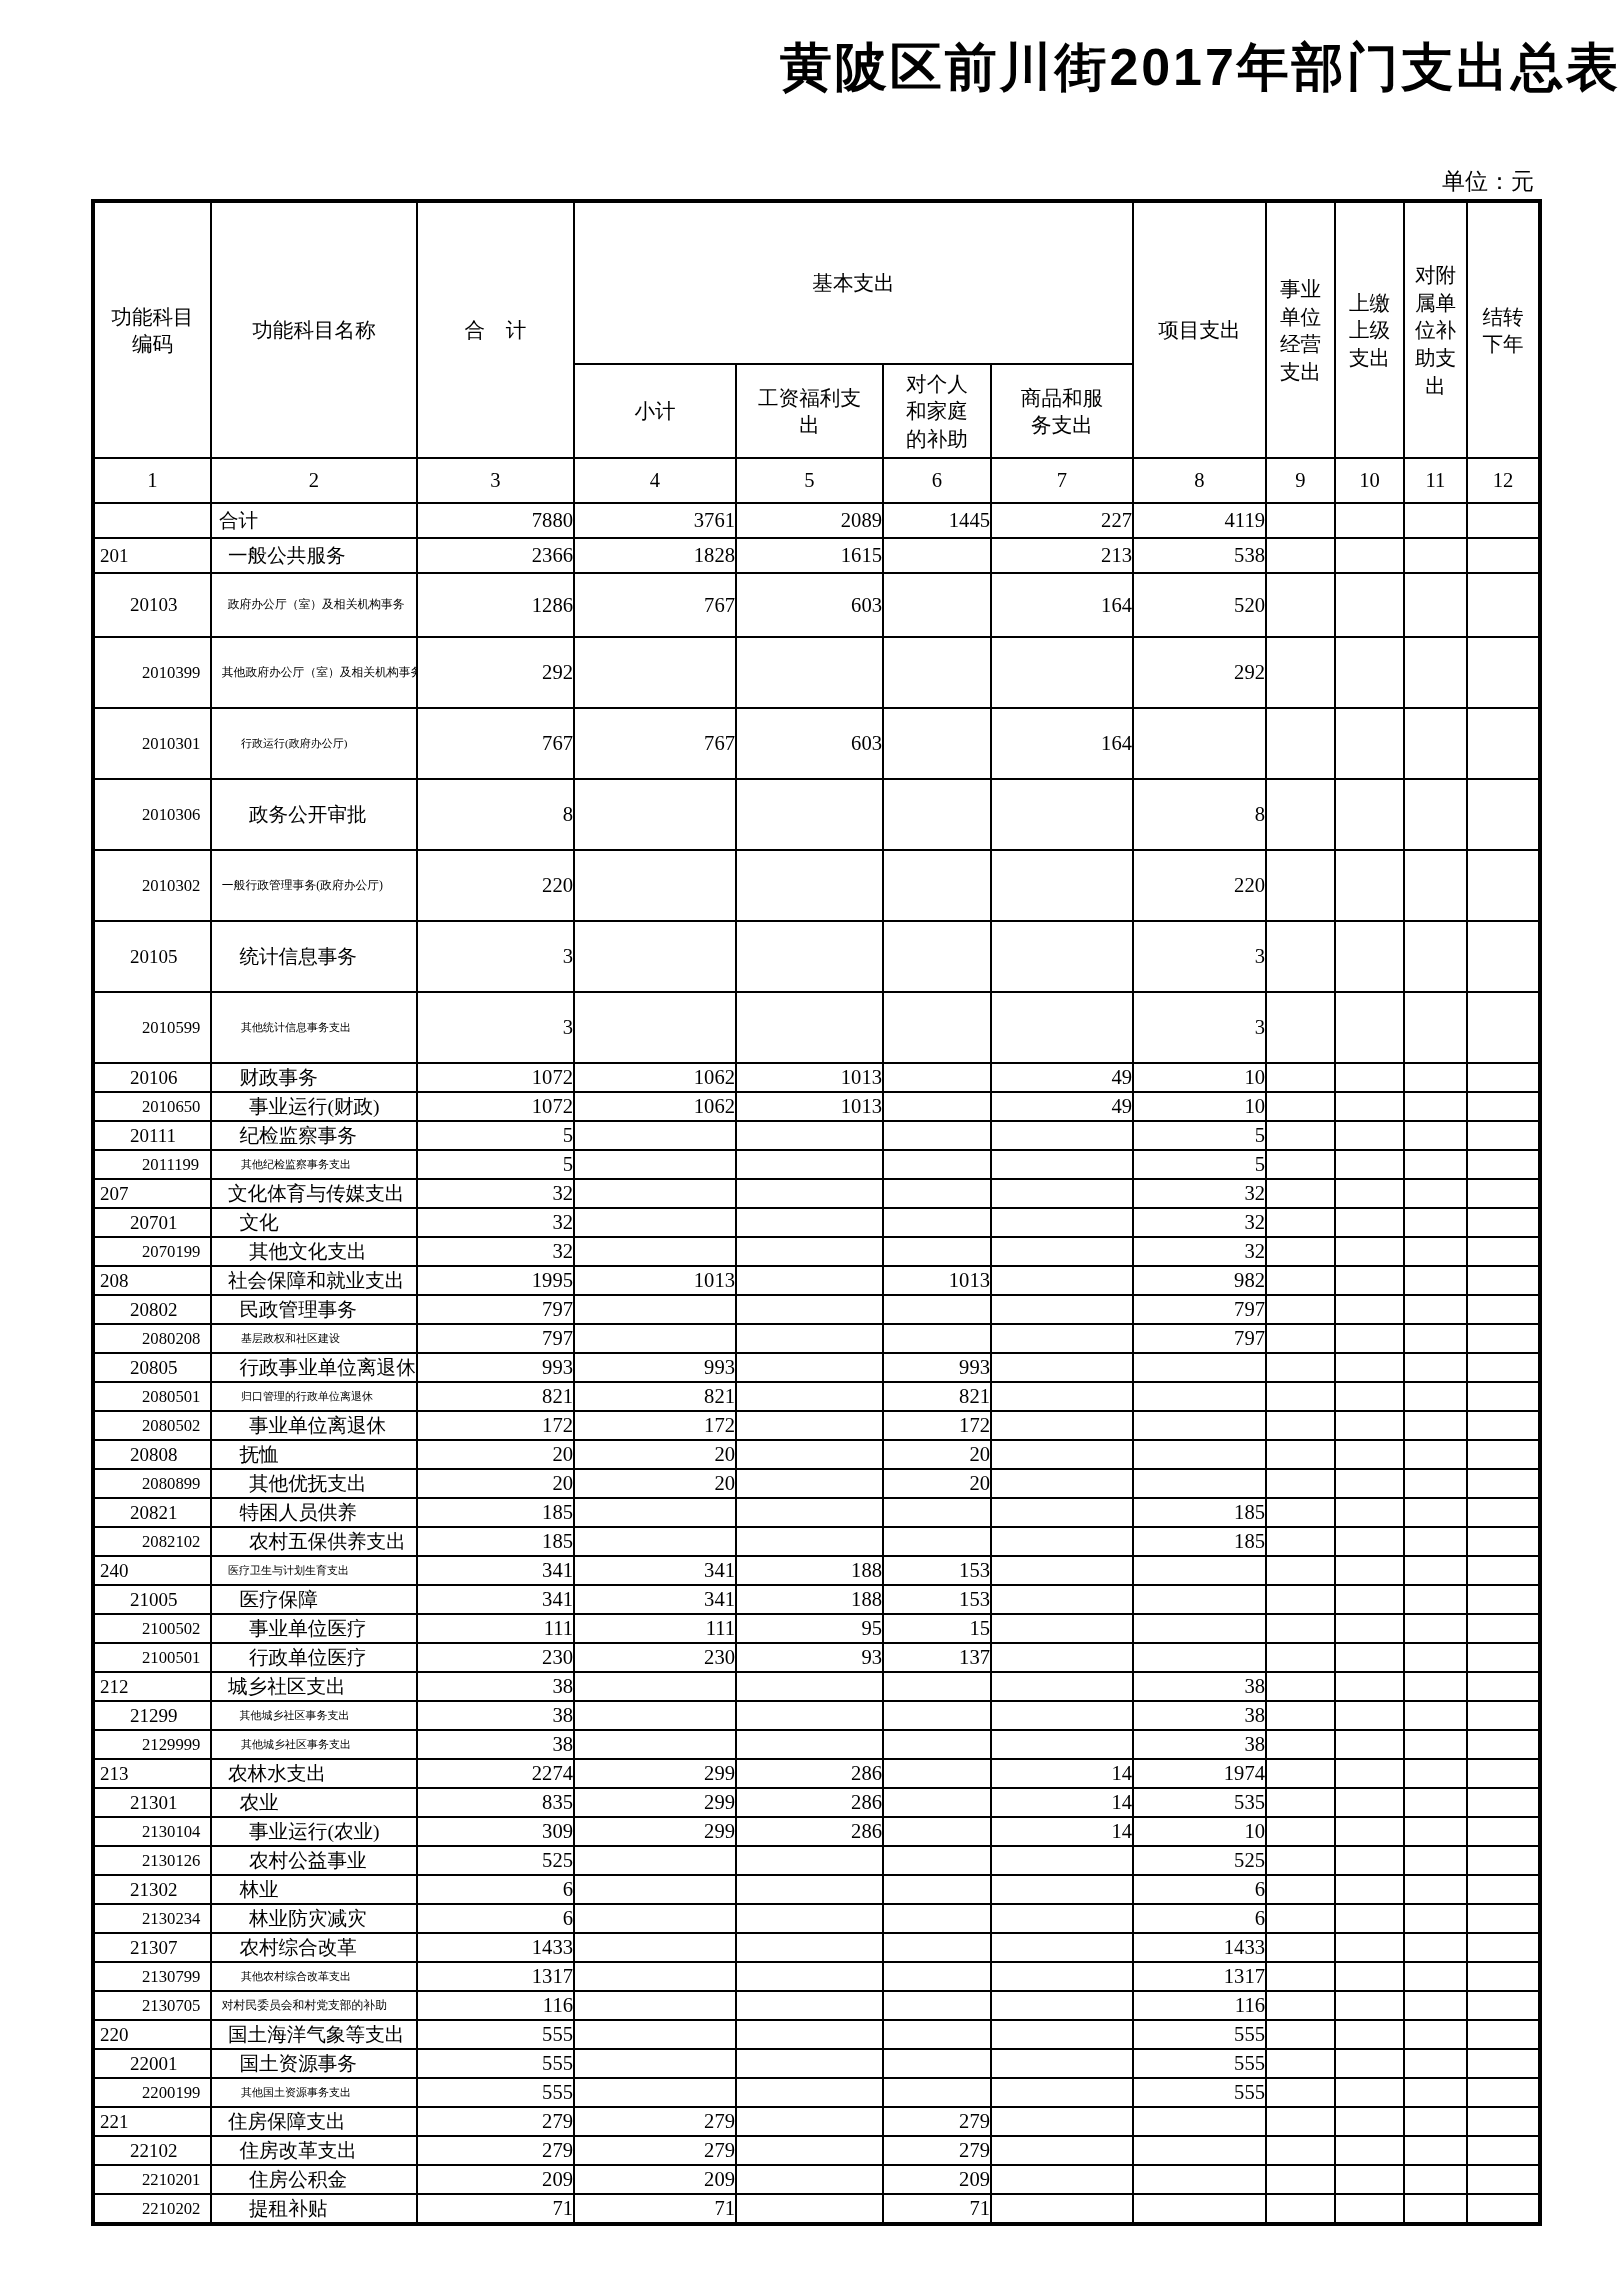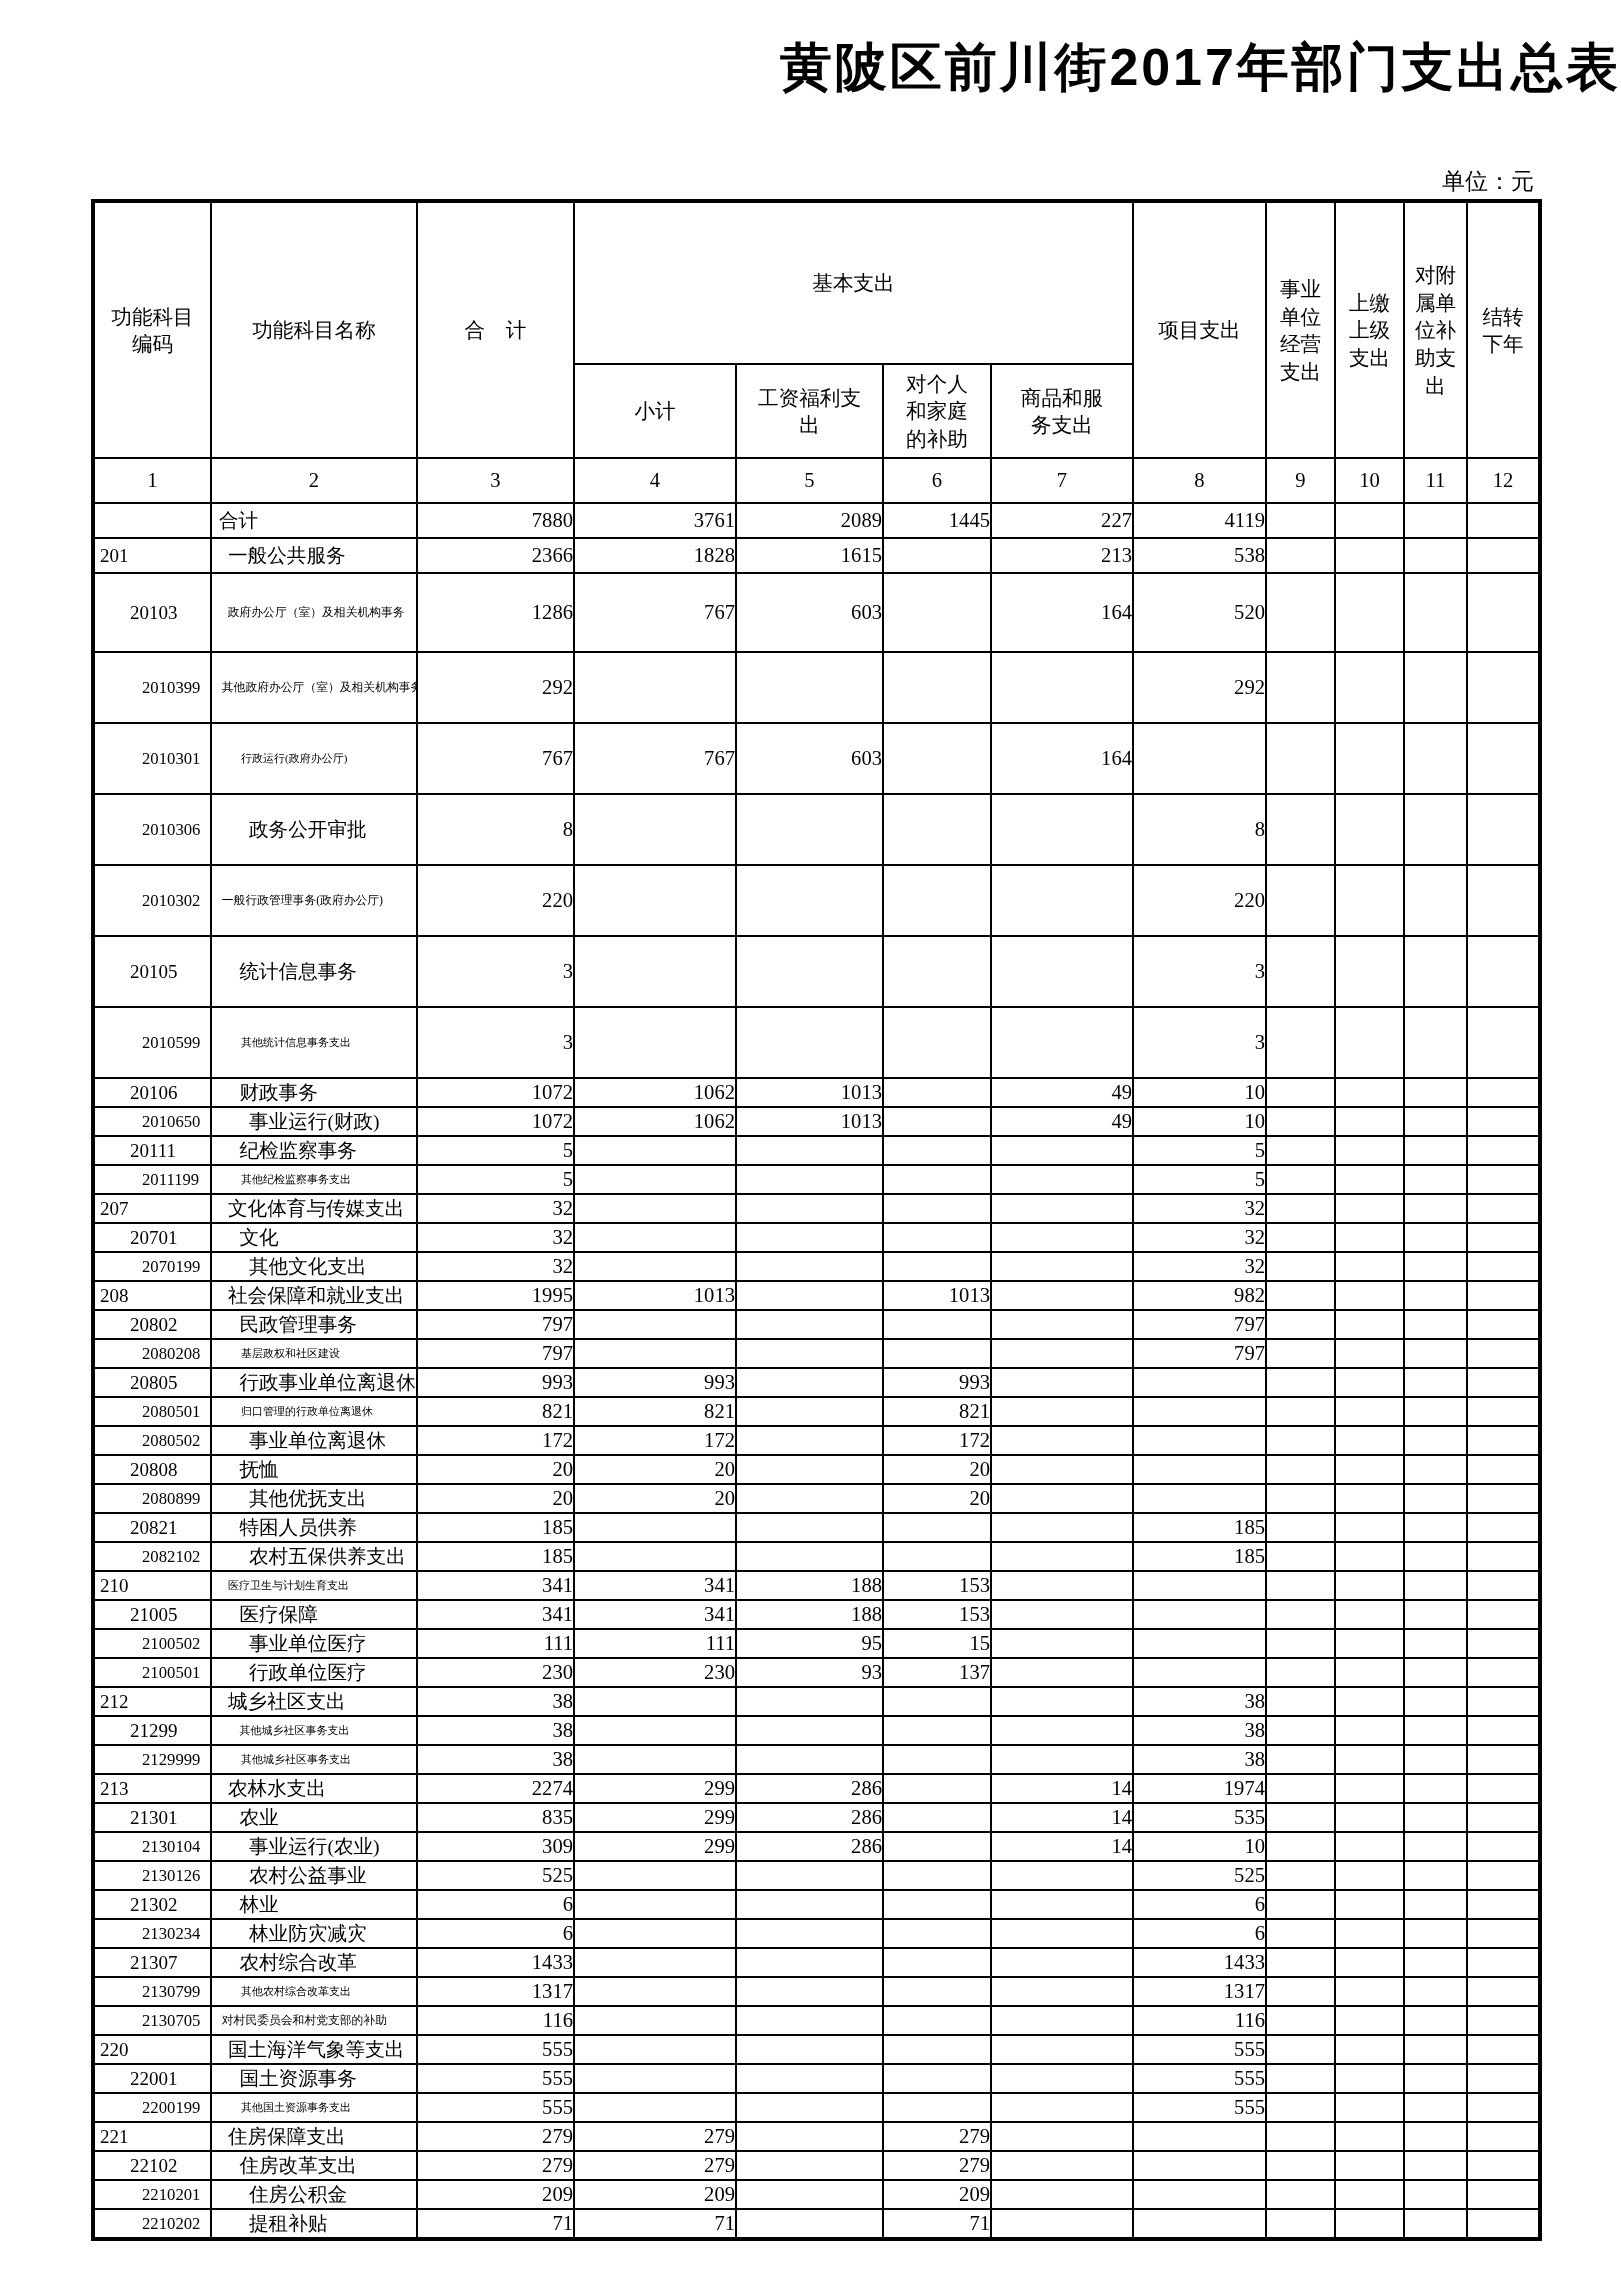--- a/index.html
+++ b/index.html
@@ -51,21 +51,21 @@
   thead tr.hdr-sub{height:94px;}
   thead tr.hdr-num{height:45px;}
   thead tr.hdr-num th{font-family:"Liberation Serif", serif;font-size:20.6px;}
   th .wrap{display:inline-block;word-break:break-all;line-height:1.35;}
   .w42{width:4.35em;}
   .w52{width:5.3em;}
   .w32{width:3.3em;}
   .w21{width:2.12em;}
   
   tr.r-m{height:35px;}
-  tr.r-t1{height:79px;}
+  tr.r-t1{height:64px;}
   tr.r-t2{height:71px;}
   tr.r-s{height:29px;}
   td.code{
     font-size:19px;
     text-align:left;
   }
   td.code.lvl1{padding-left:4.9px;}
   td.code.lvl2{padding-left:35px;}
   td.code.lvl3{padding-left:47px;font-size:16.7px;}
   td.name{
@@ -506,21 +506,21 @@
             <td class="num"></td>
             <td class="num"></td>
             <td class="num"></td>
             <td class="num">185</td>
             <td class="num narrow"></td>
             <td class="num narrow"></td>
             <td class="num narrow"></td>
             <td class="num narrow"></td>
           </tr>
           <tr class="r-s">
-            <td class="code lvl1">210</td>
+            <td class="code lvl1">240</td>
             <td class="name lvl1 sz-s">医疗卫生与计划生育支出</td>
             <td class="num">341</td>
             <td class="num">341</td>
             <td class="num">188</td>
             <td class="num">153</td>
             <td class="num"></td>
             <td class="num"></td>
             <td class="num narrow"></td>
             <td class="num narrow"></td>
             <td class="num narrow"></td>

